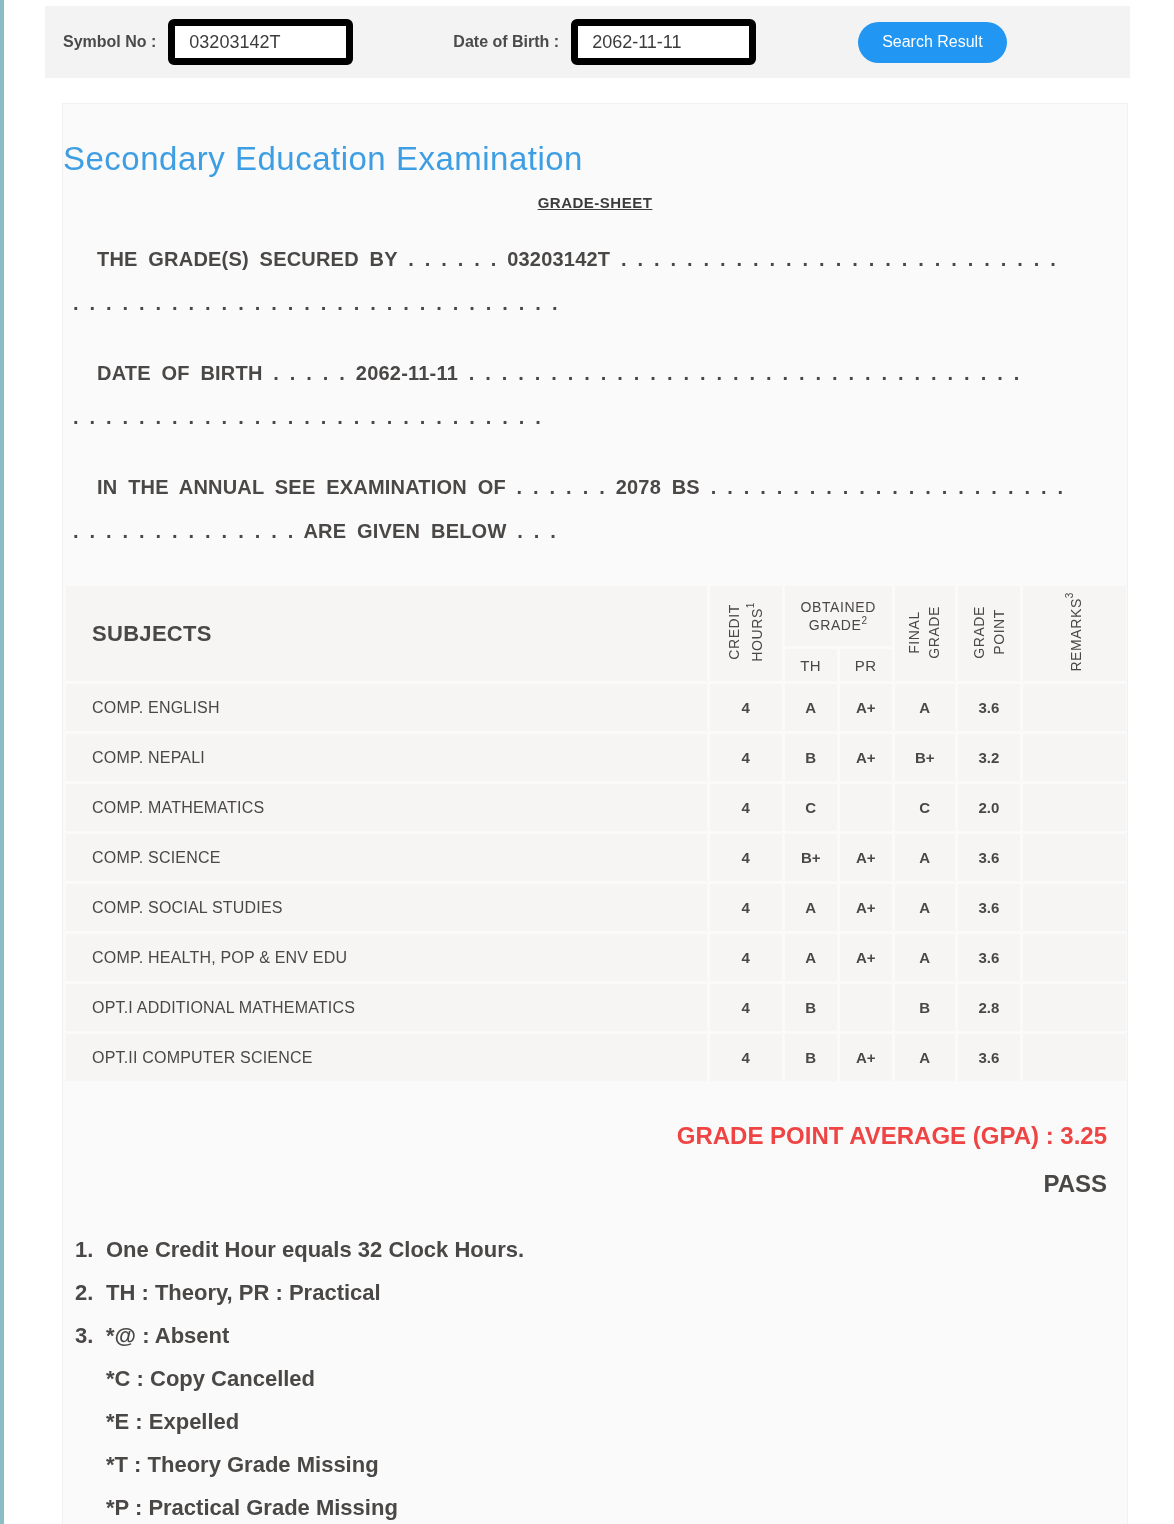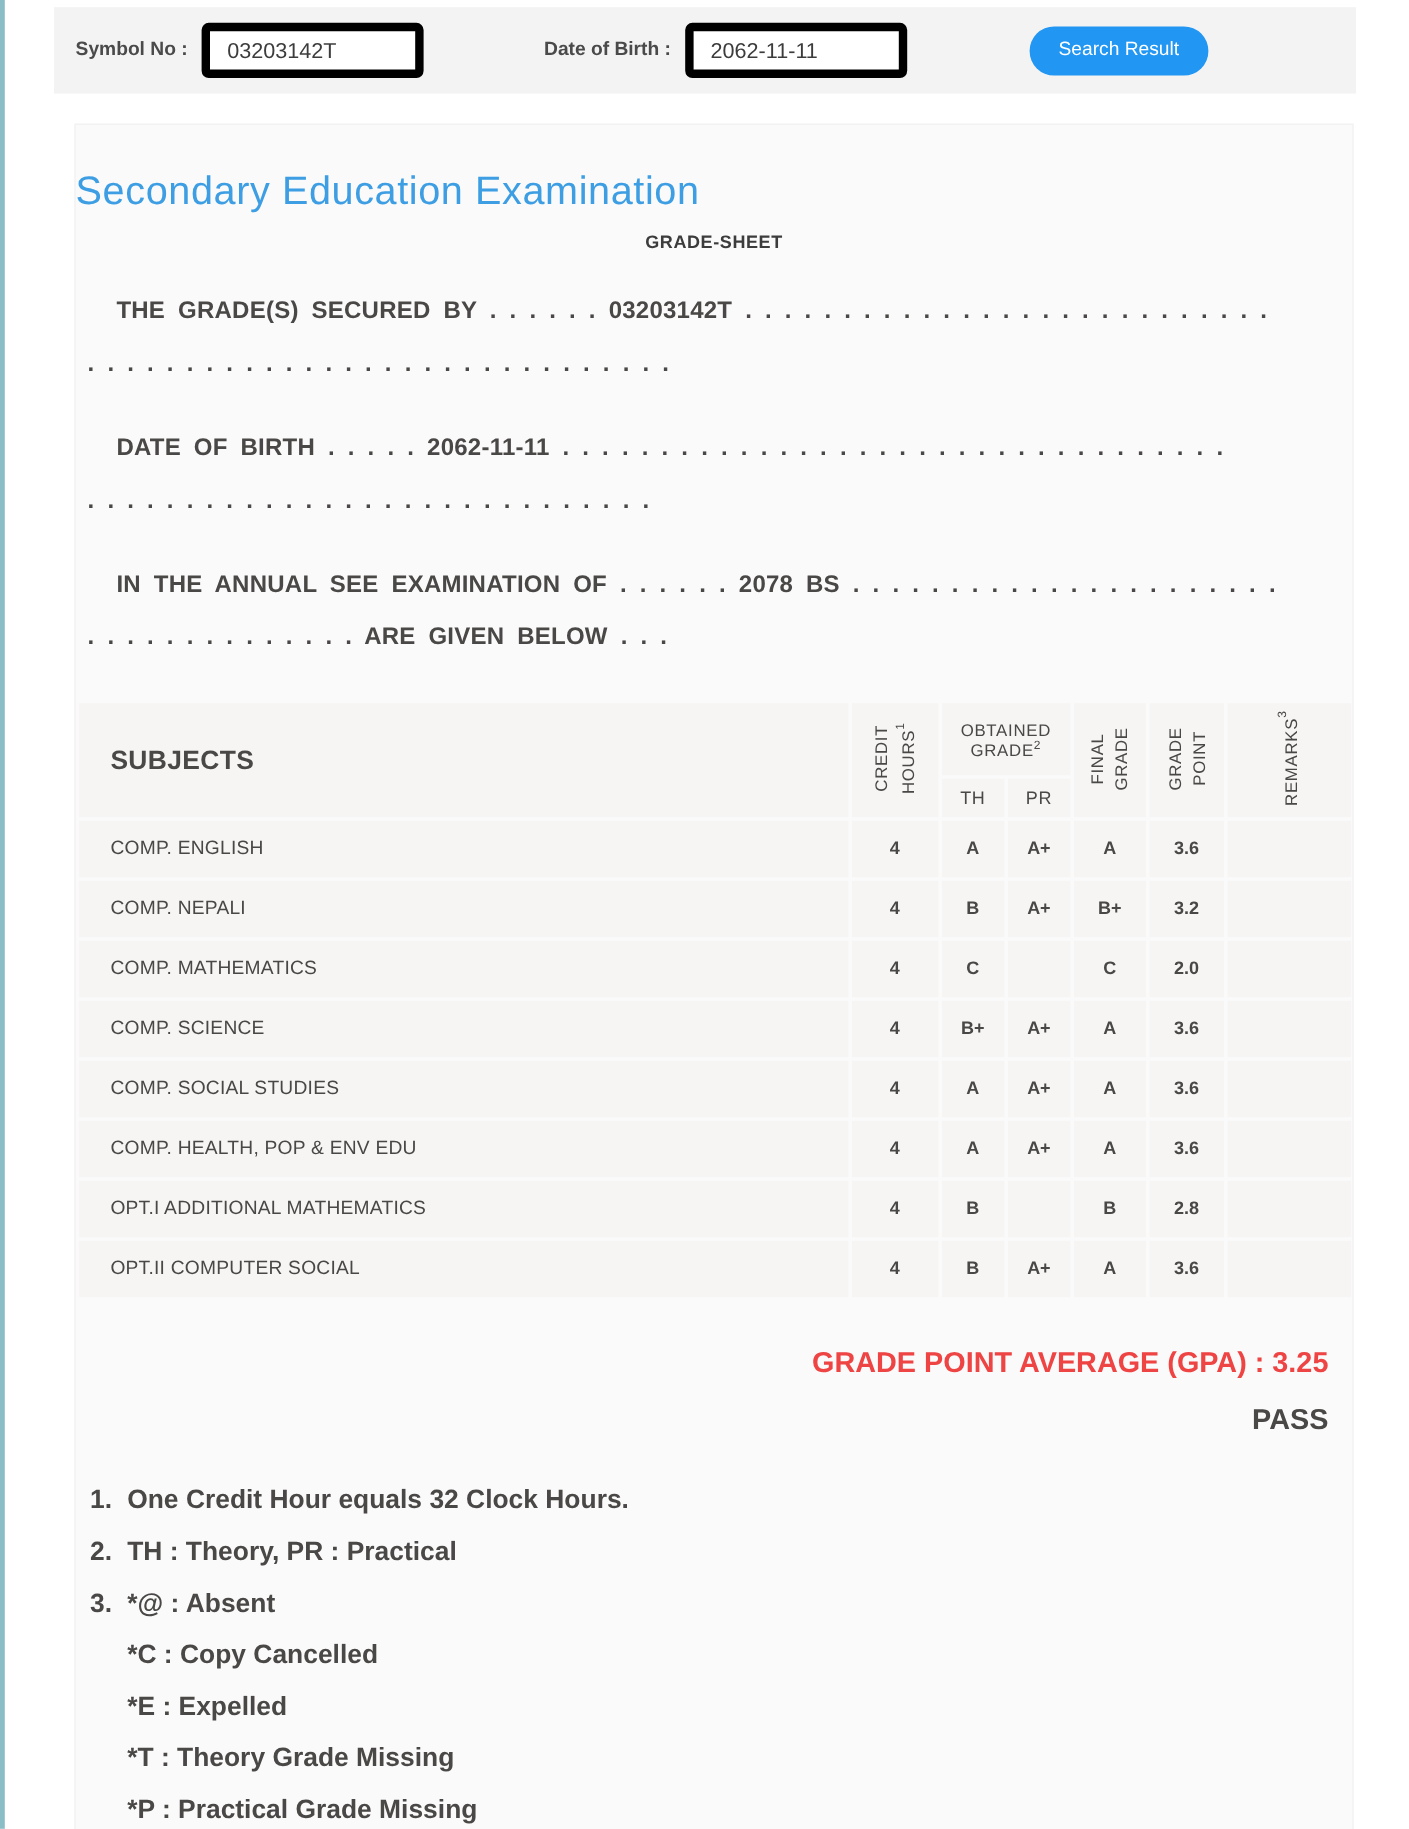--- a/index.html
+++ b/index.html
@@ -19,21 +19,21 @@
   .search-btn { margin-left:102px; height:41px; padding:0 24px; border:none; border-radius:21px;
                 background:#2196f3; color:#ffffff; font-size:16px; cursor:pointer;
                 font-family:"Liberation Sans", sans-serif; }
 
   
   .card { margin:25px 44px 0 62px; width:1066px; background:#fbfafa; border:1px solid #f2f1f1;
           padding:36px 0 60px 0; min-height:1396px; }
 
   .sheet-title { color:#3d9ee3; font-size:33px; font-weight:500; letter-spacing:0.5px; }
   .sheet-subtitle { text-align:center; color:#3c3c3c; font-size:15px; font-weight:bold;
-                    letter-spacing:0.5px; margin-top:16px; }
+                    letter-spacing:0.5px; margin-top:16px;text-decoration:underline; }
 
   .para { margin:26px 10px 0 10px; font-size:20px; font-weight:bold; color:#4a4846;
           line-height:44px; word-spacing:5px; letter-spacing:0.2px; }
   .para .pline { white-space:nowrap; overflow:hidden; }
   .para .pline.first { padding-left:24px; }
   .para:first-of-type { margin-top:32px; }
 
   
   table.grades { margin-top:30px; width:1066px; border-collapse:separate; border-spacing:3px; }
   table.grades td, table.grades th { background:#f6f5f4; color:#4a4846; vertical-align:middle; }
@@ -193,21 +193,21 @@
         <tr>
           <td class="td-subject">OPT.I ADDITIONAL MATHEMATICS</td>
           <td class="td-center" style="height: 47px;">4</td>
           <td class="td-center" style="height: 47px;">B</td>
           <td class="td-center" style="height: 47px;"></td>
           <td class="td-center" style="height: 47px;">B</td>
           <td class="td-center" style="height: 47px;">2.8</td>
           <td class="td-center" style="height: 47px;"></td>
         </tr>
         <tr>
-          <td class="td-subject">OPT.II COMPUTER SOCIAL</td>
+          <td class="td-subject">OPT.II COMPUTER SCIENCE</td>
           <td class="td-center" style="height: 47px;">4</td>
           <td class="td-center" style="height: 47px;">B</td>
           <td class="td-center" style="height: 47px;">A+</td>
           <td class="td-center" style="height: 47px;">A</td>
           <td class="td-center" style="height: 47px;">3.6</td>
           <td class="td-center" style="height: 47px;"></td>
         </tr>
       </tbody>
   </table>
 

